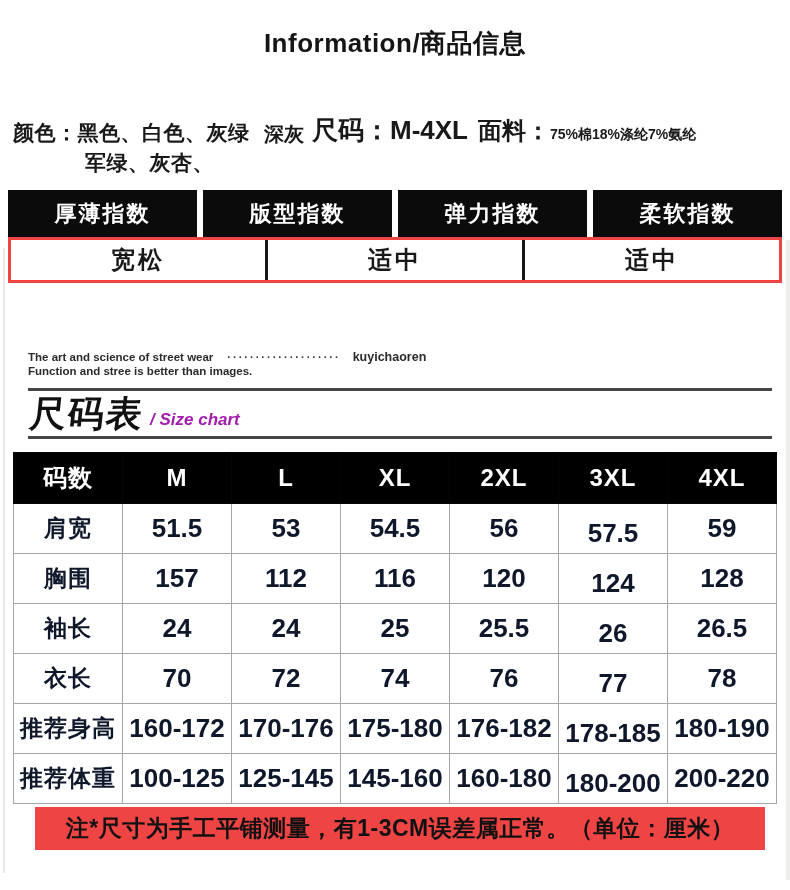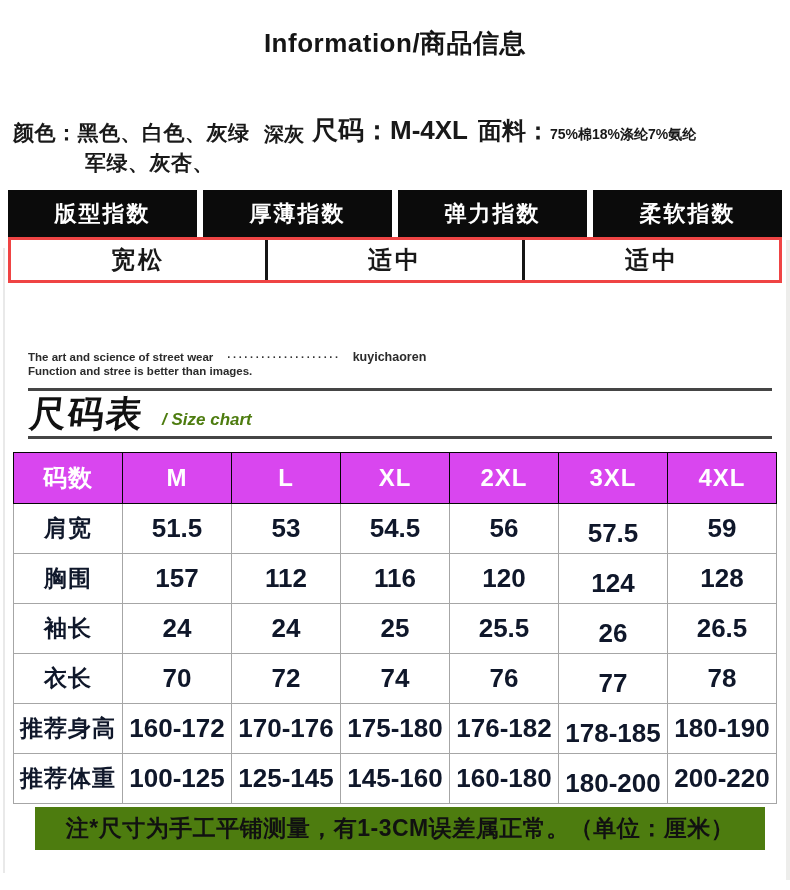--- a/index.html
+++ b/index.html
@@ -44,58 +44,58 @@
   .brand1 .tag{font-size:11.5px;}
   .brand1 .dots{margin-left:14px;font-size:11px;letter-spacing:2px;color:#333;}
   .brand1 .bname{margin-left:12px;font-size:12.5px;}
   .brand2{left:28px;top:365px;font-size:11.5px;font-weight:700;color:#2b2b2b;}
 
   .hr1{left:28px;top:388px;width:744px;height:3px;background:#454545;}
   .hr2{left:28px;top:436px;width:744px;height:3px;background:#454545;}
 
   .schead{left:30px;top:394px;display:flex;align-items:flex-end;}
   .schead .cn{font-size:36px;font-weight:700;letter-spacing:2px;transform:skewX(-6deg);line-height:40px;color:#111;}
-  .schead .en{font-size:17px;font-weight:700;font-style:italic;margin-left:18px;margin-bottom:4px;color:#4d7c0f;}
+  .schead .en{font-size:17px;font-weight:700;font-style:italic;margin-left:6px;margin-bottom:4px;color:#a21caf;}
 
   
   table.sizes{left:13px;top:452px;width:764px;position:absolute;
     border-collapse:collapse;table-layout:fixed;}
   table.sizes th{
-    background:#d946ef;color:#ffffff;height:48px;
+    background:#000000;color:#ffffff;height:48px;
     font-size:24px;font-weight:700;border:1px solid #060606;letter-spacing:1px;}
   table.sizes td{
     height:47px;text-align:center;vertical-align:middle;
     border:1px solid #a6a6a6;font-size:26px;font-weight:700;color:#0f172a;}
   table.sizes td.lbl{font-size:23px;letter-spacing:1px;}
   table.sizes td span{display:inline-block;}
   table.sizes td span.low{position:relative;top:5px;}
 
   
-  .banner{left:35px;top:807px;width:730px;height:43px;background:#4d7c0f;
+  .banner{left:35px;top:807px;width:730px;height:43px;background:#ef4444;
     display:flex;align-items:center;justify-content:center;}
   .banner .txt{font-size:23px;font-weight:700;color:#111;letter-spacing:0.5px;}
 </style>
 </head>
 <body>
 
 <div class="abs edge-left"></div>
 <div class="abs edge-right"></div>
 
 <div class="abs title">Information/商品信息</div>
 
 <div class="abs info-colors"><span>颜色：</span><span>黑色、白色、灰绿</span></div>
 <div class="abs info-extra">深灰</div>
 <div class="abs info-colors2">军绿、灰杏、</div>
 <div class="abs info-size"><span>尺码：</span><span>M-4XL</span></div>
 <div class="abs info-fabric"><span>面料：</span><span class="fabric-val">75%棉18%涤纶7%氨纶</span></div>
 
 <div class="abs idx">
   <div class="idx-head">
+    <div class="idx-h">厚薄指数</div>
     <div class="idx-h">版型指数</div>
-    <div class="idx-h">厚薄指数</div>
     <div class="idx-h">弹力指数</div>
     <div class="idx-h">柔软指数</div>
   </div>
   <div class="idx-body">
     <div class="idx-v">宽松</div>
     <div class="idx-v">适中</div>
     <div class="idx-v">适中</div>
   </div>
 </div>
 

